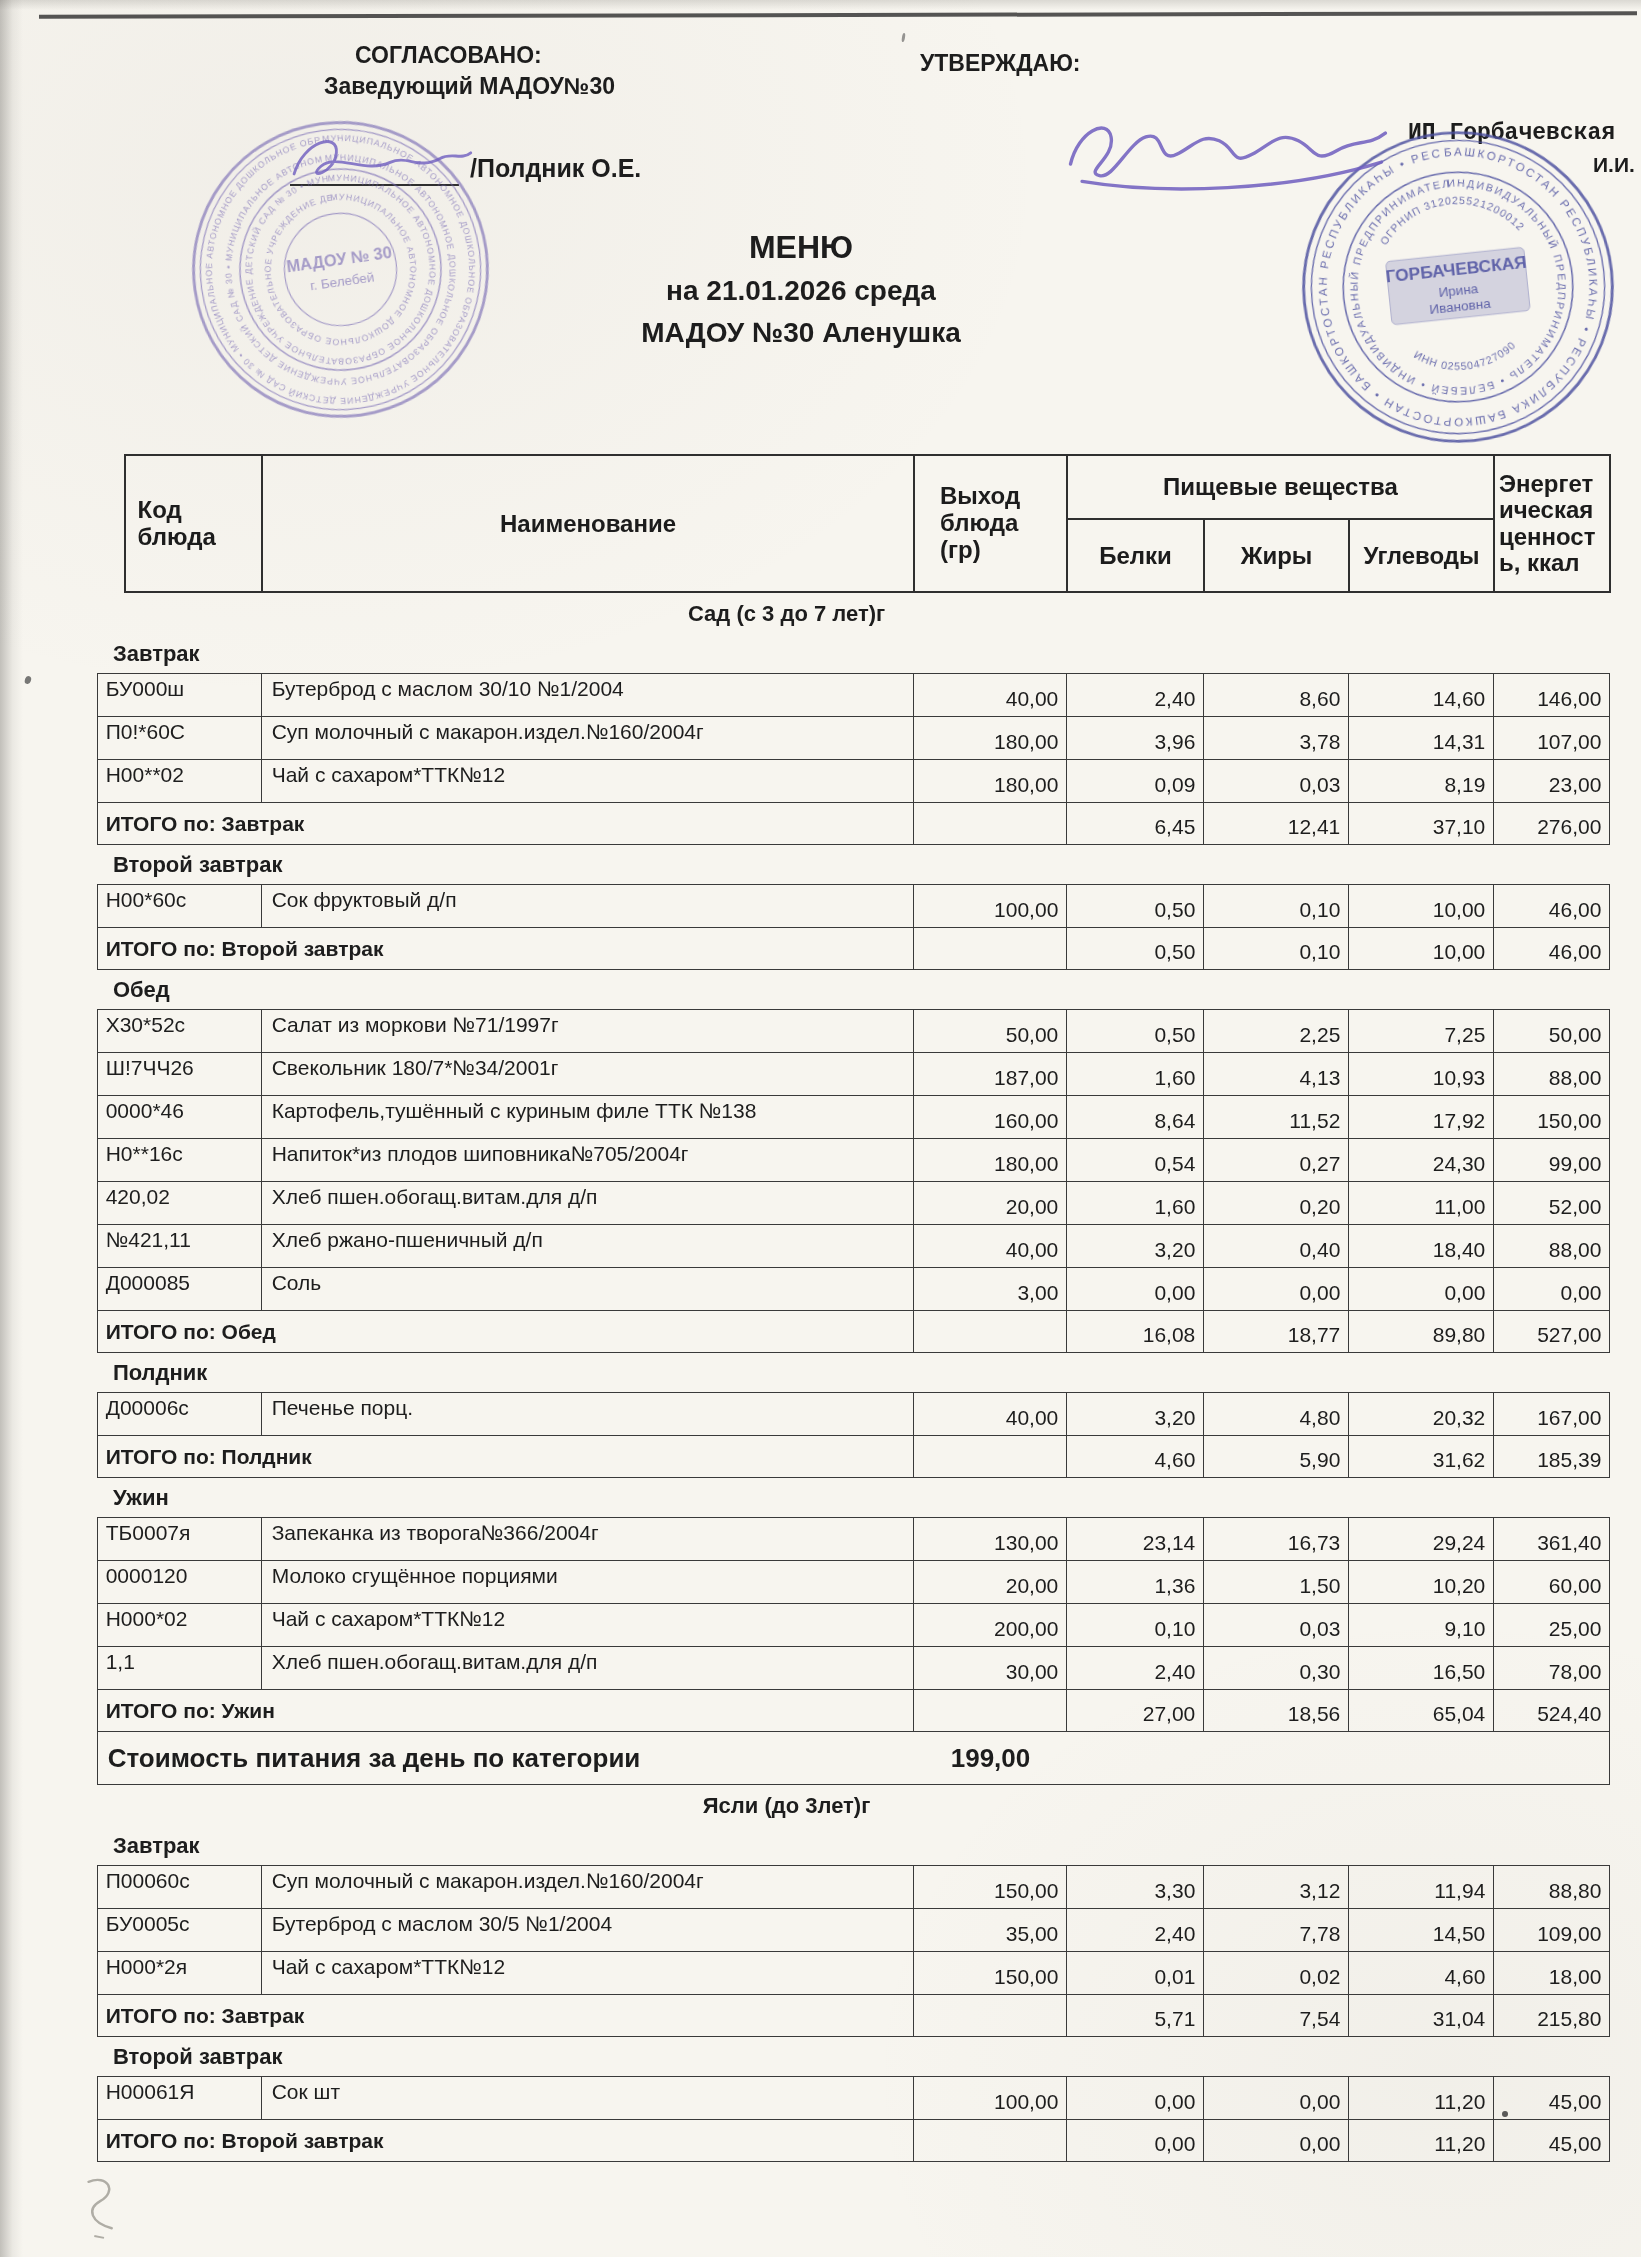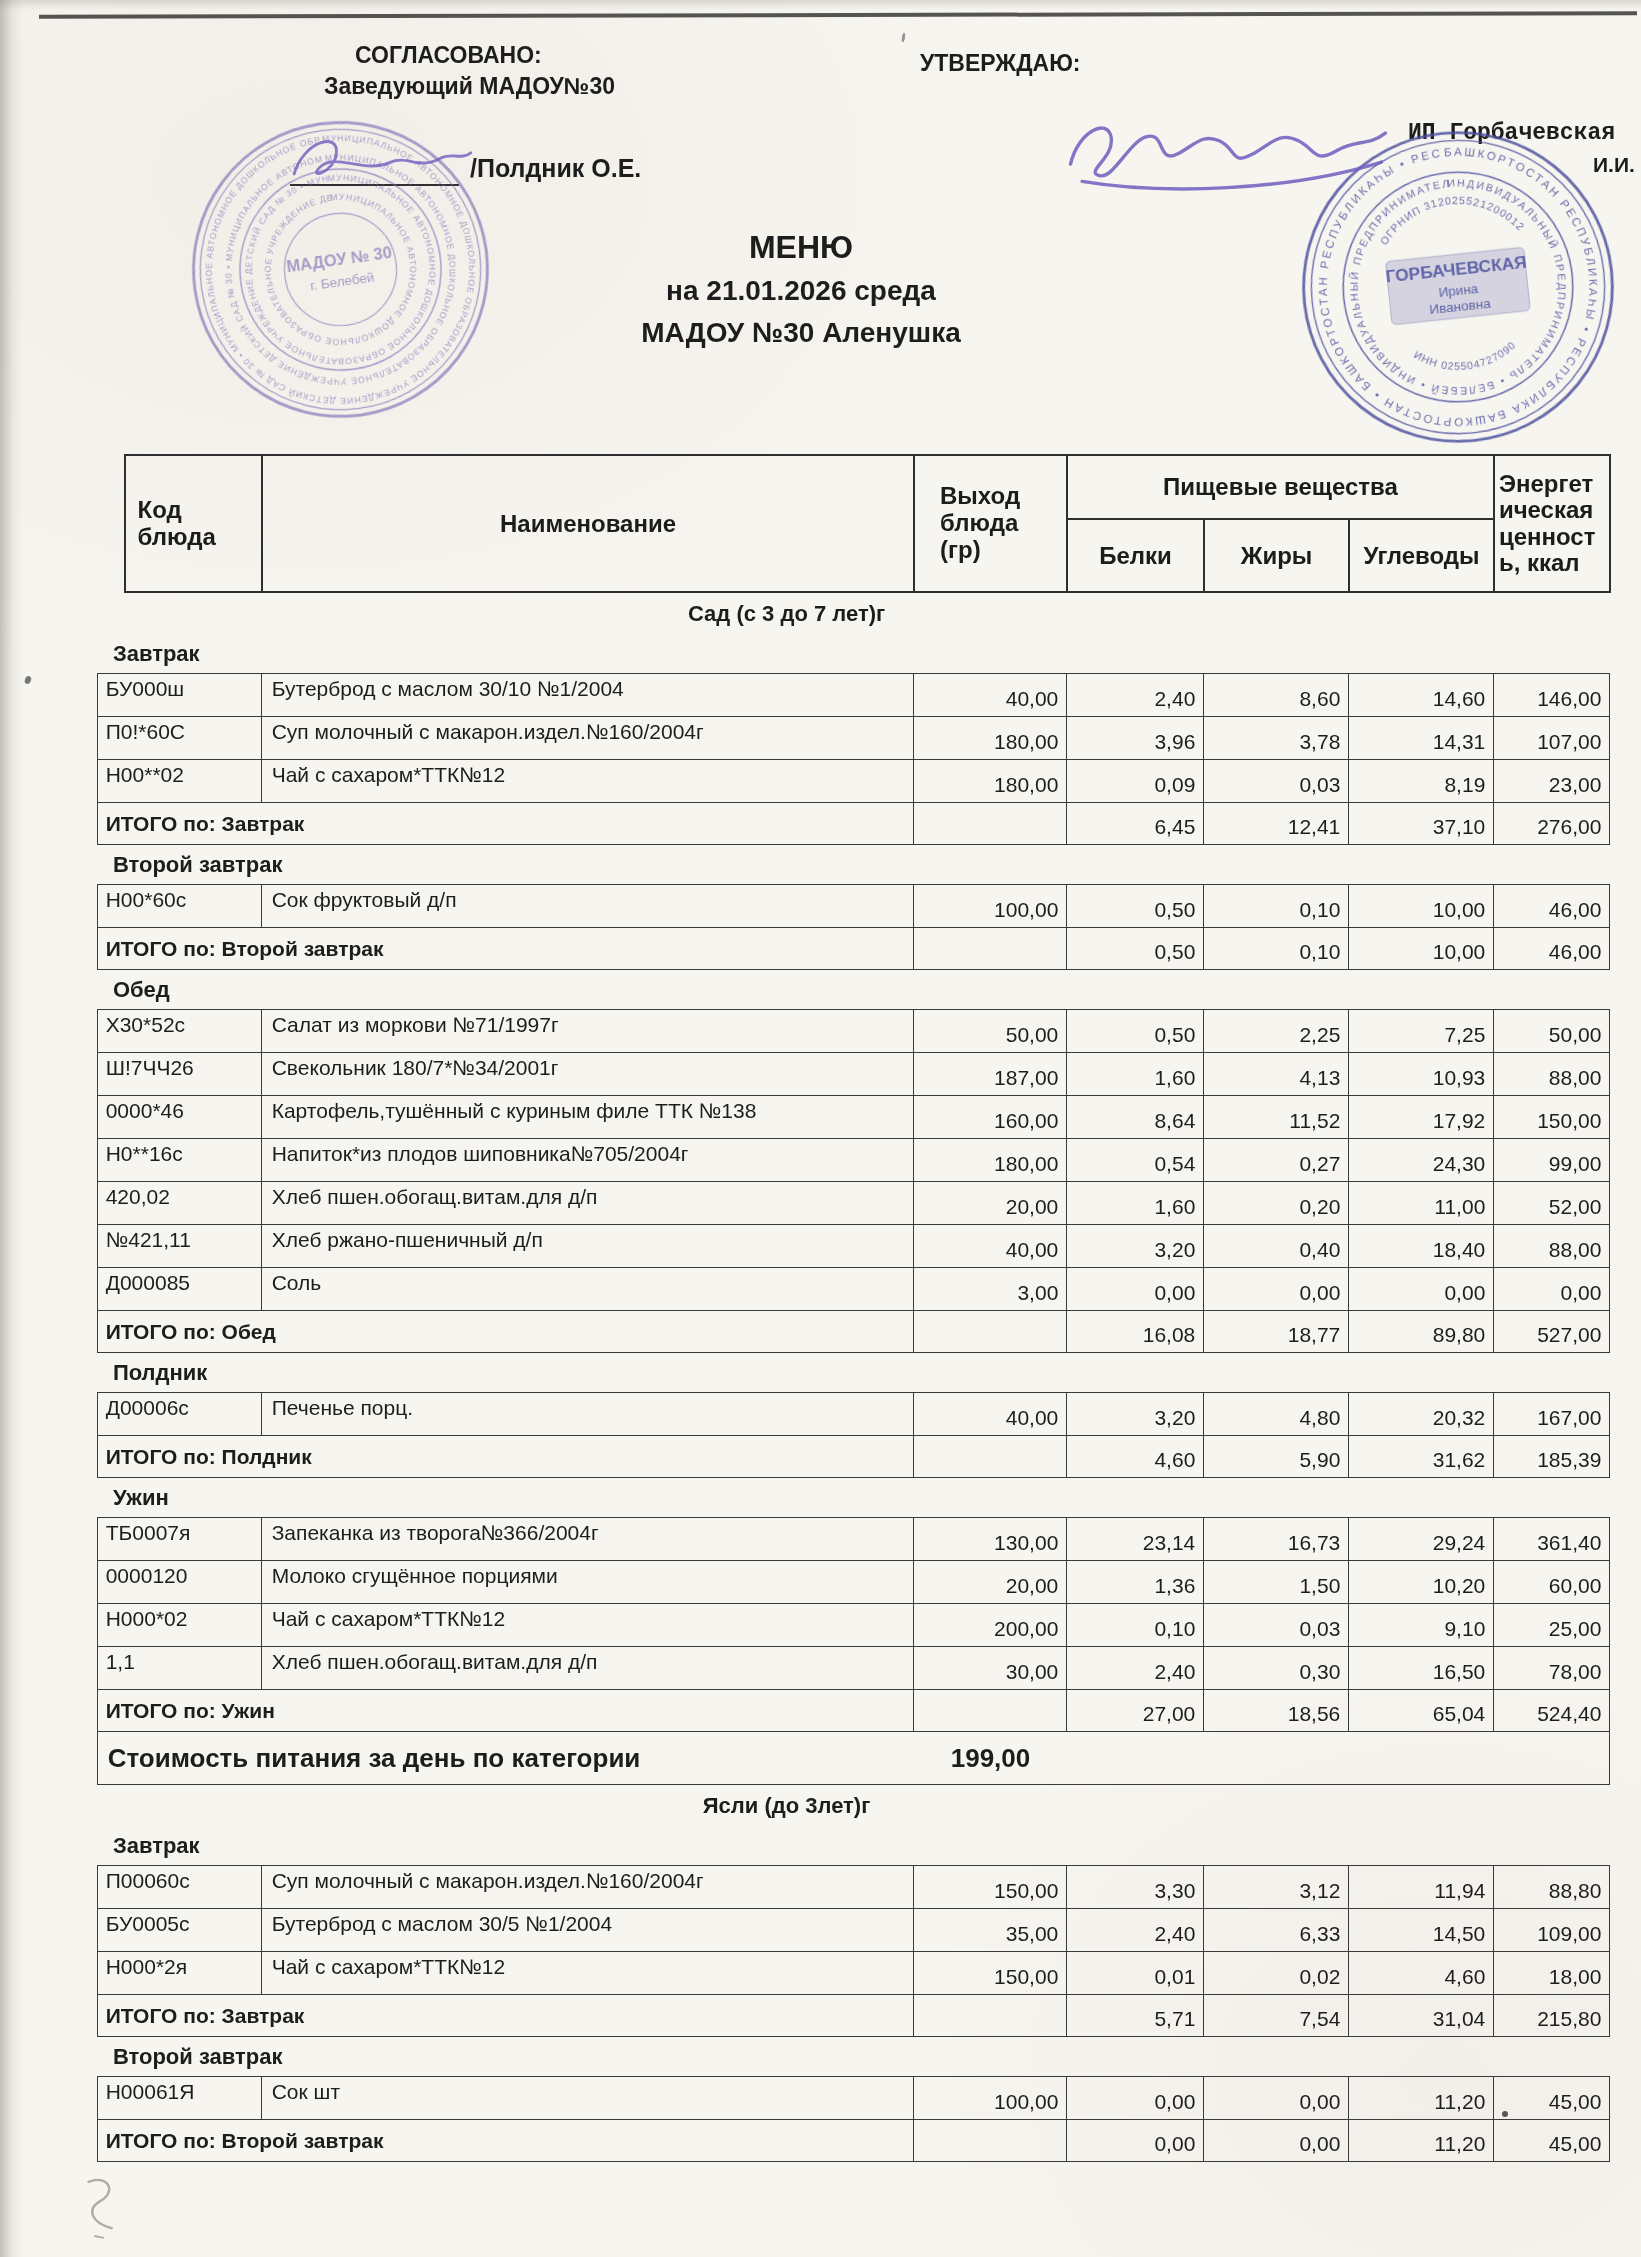--- a/index.html
+++ b/index.html
@@ -438,21 +438,21 @@
             <td class="td-num">3,30</td>
             <td class="td-num">3,12</td>
             <td class="td-num">11,94</td>
             <td class="td-num">88,80</td>
           </tr>
           <tr class="dish-row">
             <td class="td-code">БУ0005с</td>
             <td class="td-name">Бутерброд с маслом 30/5 №1/2004</td>
             <td class="td-num">35,00</td>
             <td class="td-num">2,40</td>
-            <td class="td-num">6,33</td>
+            <td class="td-num">7,78</td>
             <td class="td-num">14,50</td>
             <td class="td-num">109,00</td>
           </tr>
           <tr class="dish-row">
             <td class="td-code">Н000*2я</td>
             <td class="td-name">Чай с сахаром*ТТК№12</td>
             <td class="td-num">150,00</td>
             <td class="td-num">0,01</td>
             <td class="td-num">0,02</td>
             <td class="td-num">4,60</td>

